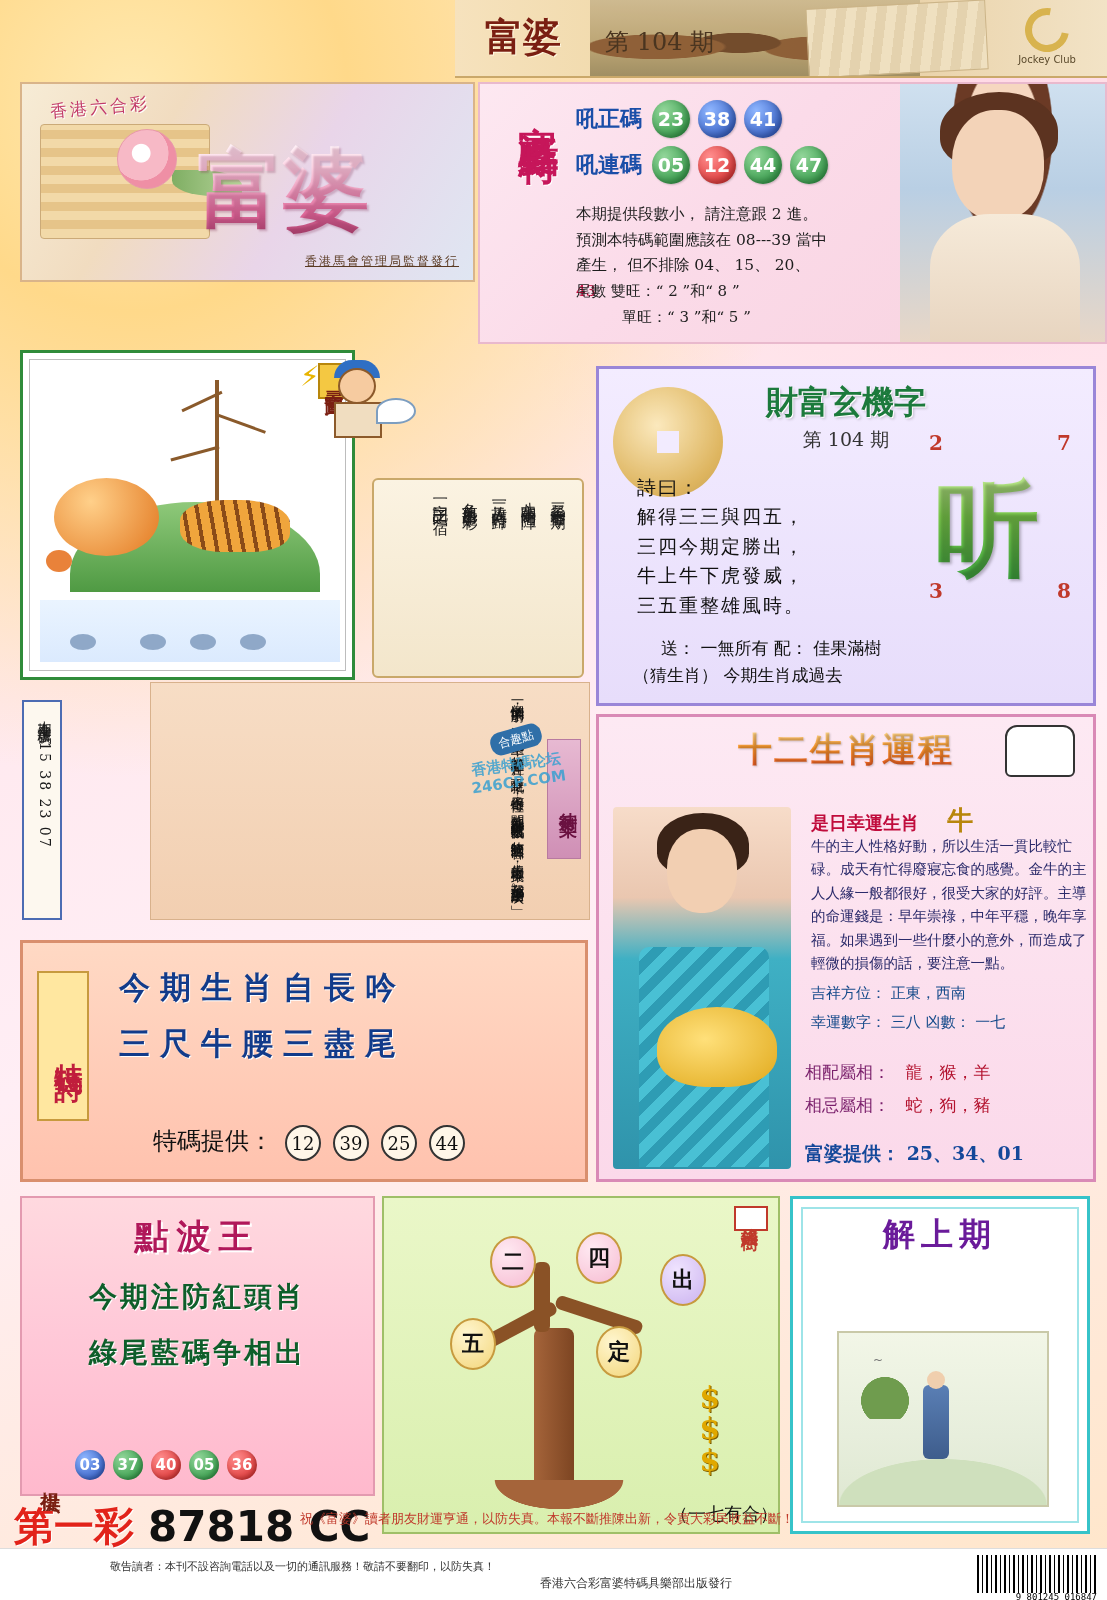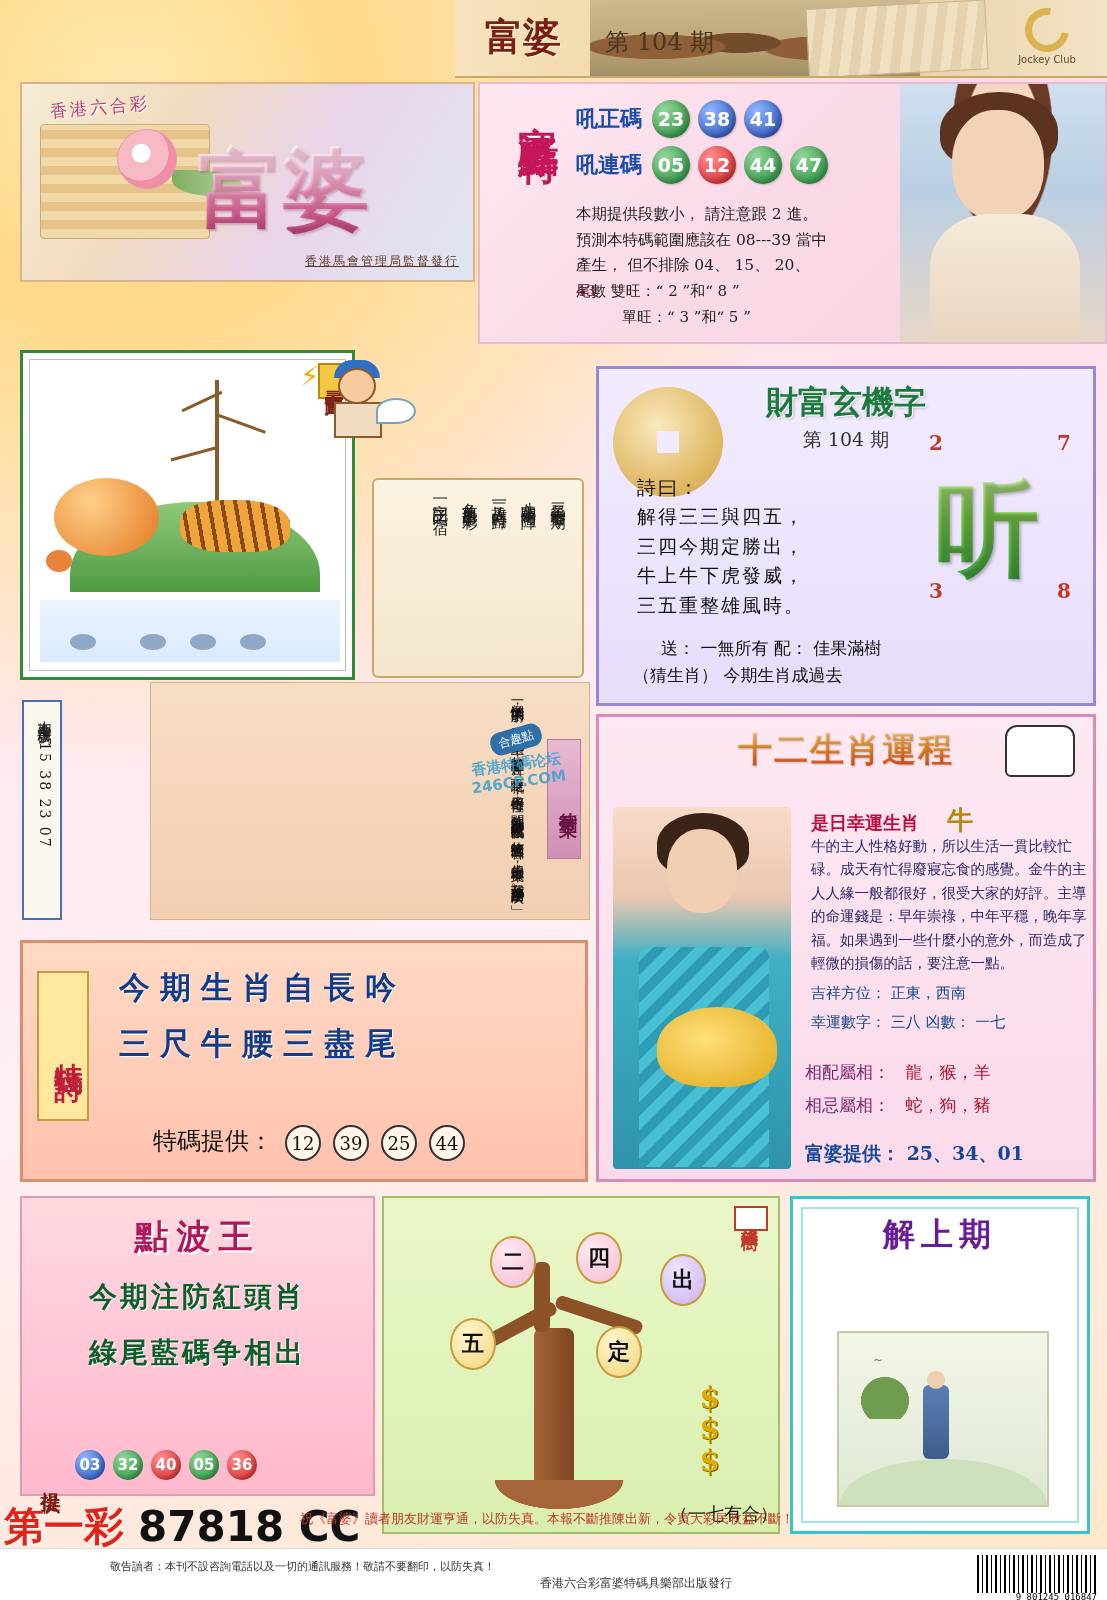--- a/index.html
+++ b/index.html
@@ -441,21 +441,21 @@
   .jie .pic .pine { position:absolute; left:18px; top:40px; width:56px; height:46px;
     background: radial-gradient(ellipse at 50% 60%, #6f9c4e 0 60%, rgba(0,0,0,0) 61%); }
   .jie .pic .bird { position:absolute; left:34px; top:20px; color:#777; font-size:12px; }
   
   .bottom-strip {
     position:absolute; left:0; bottom:52px; width:100%; height:44px;
     display:flex; align-items:center;
   }
   .bs-red {
     font-family:"DejaVu Serif", serif; font-size:40px; font-weight:bold; color:#e2231a;
-    margin-left:4px; text-shadow:1px 1px 0 #fff;
+    margin-left:14px; text-shadow:1px 1px 0 #fff;
   }
   .bs-num {
     font-family:"DejaVu Sans", sans-serif; font-size:42px; font-weight:bold; color:#111; margin-left:14px;
   }
   .bs-scroll {
     position:absolute; left:300px; top:6px; right:8px; font-size:13px; color:#c0392b;
     font-family:"DejaVu Serif", serif;
   }
   .footer {
     position:absolute; left:0; bottom:0; width:100%; height:52px;
@@ -666,21 +666,21 @@
     </div>
   </div>
 
   <div class="bowang">
     <h2>點波王</h2>
     <div class="l">今期注防紅頭肖</div>
     <div class="l l2">綠尾藍碼争相出</div>
     <div class="supply-row">
       <span class="vlab">提供</span>
       <span class="sball" style="background:radial-gradient(circle at 32% 28%,#8fb6ff,#1f49b5)">03</span>
-      <span class="sball" style="background:radial-gradient(circle at 32% 28%,#93d69a,#1d8c35)">32</span>
+      <span class="sball" style="background:radial-gradient(circle at 32% 28%,#93d69a,#1d8c35)">37</span>
       <span class="sball" style="background:radial-gradient(circle at 32% 28%,#ff8e8e,#d32020)">40</span>
       <span class="sball" style="background:radial-gradient(circle at 32% 28%,#93d69a,#1d8c35)">05</span>
       <span class="sball" style="background:radial-gradient(circle at 32% 28%,#ff8e8e,#d32020)">36</span>
     </div>
   </div>
 
   <div class="tree-panel">
     <div class="tree-tag">搖錢樹</div>
     <div class="trunk"></div>
     <div class="roots"></div>

